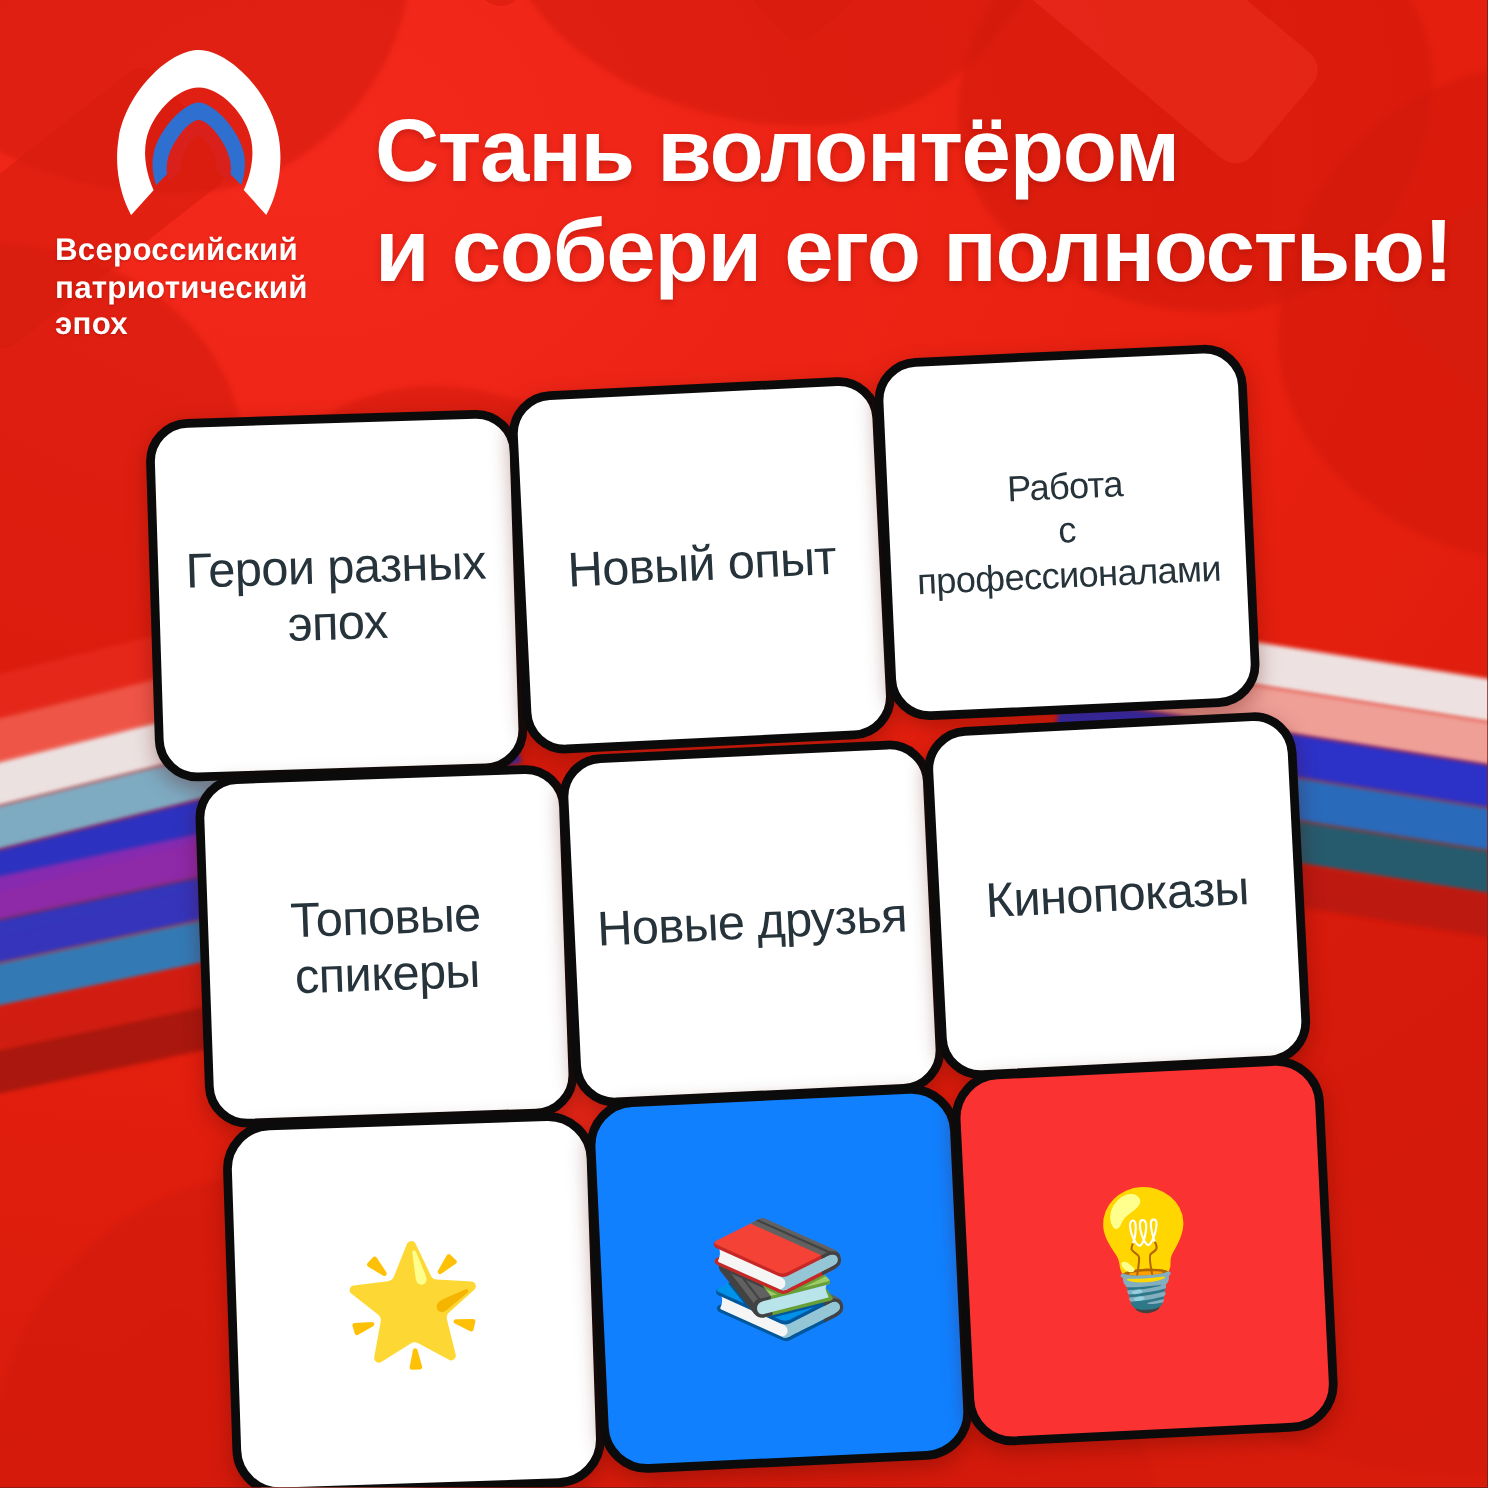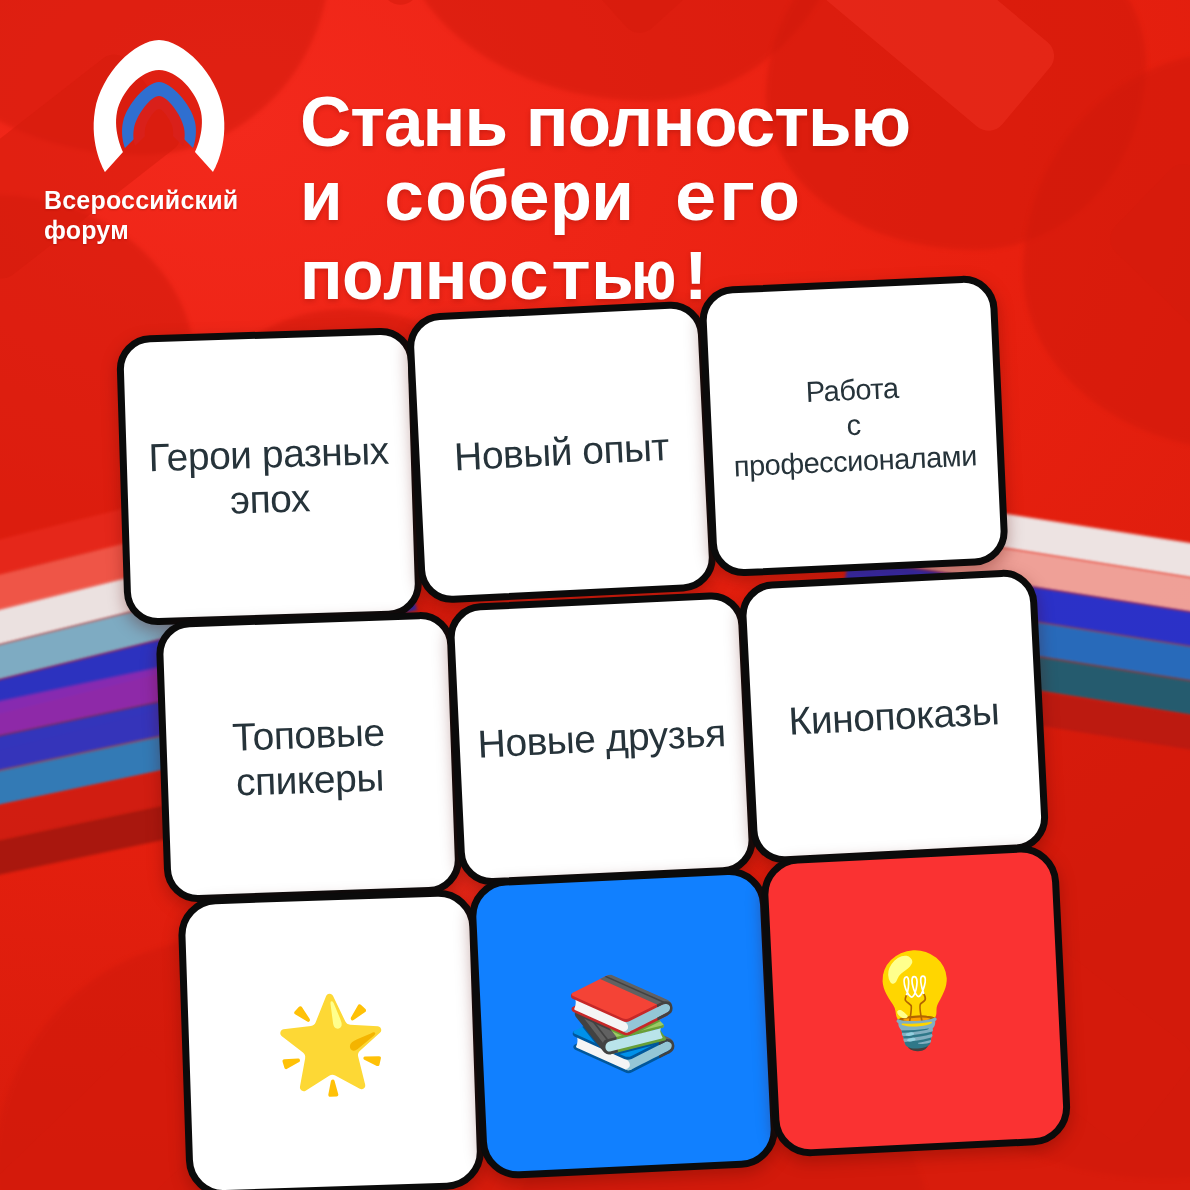--- a/index.html
+++ b/index.html
@@ -106,21 +106,21 @@
     top: 82px;
     width: 880px;
     z-index: 6;
     color: #ffffff;
     font-weight: 700;
     font-size: 71px;
     line-height: 1.12;
     letter-spacing: -1px;
     text-shadow: 0 2px 5px rgba(120,12,6,.30);
   }
-  .headline .l2 { display: block; font-family: Liberation Mono, monospace; }
+  .headline .l2 { display: block; }
 
   
   .grid-wrap {
     position: absolute;
     left: 132px;
     top: 318px;
     width: 930px;
     z-index: 5;
     transform: rotate(-2.4deg);
   }
@@ -231,26 +231,27 @@
   </div>
 
   <div class="logo-block">
     <svg class="logo-mark" viewBox="0 0 168 140">
       <path d="M84 4 C60 4 26 38 20 74 C14 110 30 136 30 136 L48 116 C48 116 38 96 42 76 C46 56 66 34 84 34 C102 34 122 56 126 76 C130 96 120 116 120 116 L138 136 C138 136 154 110 148 74 C142 38 108 4 84 4 Z" fill="#ffffff"></path>
       <path d="M84 46 C72 46 52 68 48 86 C45 100 50 112 50 112 L62 100 C62 100 60 90 64 82 C70 70 78 62 84 62 C90 62 98 70 104 82 C108 90 106 100 106 100 L118 112 C118 112 123 100 120 86 C116 68 96 46 84 46 Z" fill="#2f6fd0"></path>
       <path d="M84 60 C76 60 62 78 59 92 C57 102 60 110 60 110 L70 100 C70 100 69 93 72 87 C76 79 81 73 84 73 C87 73 92 79 96 87 C99 93 98 100 98 100 L108 110 C108 110 111 102 109 92 C106 78 92 60 84 60 Z" fill="#d9201a"></path>
     </svg>
     <div class="logo-text">
       <div>Всероссийский</div>
-      <div>форум</div>
+      <div>патриотический</div>
+      <div>эпох</div>
     </div>
   </div>
 
   <div class="headline">
-    <span class="l1">Стань полностью</span>
+    <span class="l1">Стань волонтёром</span>
     <span class="l2">и собери его полностью!</span>
   </div>
 
   <div class="grid-wrap">
 
     <div class="grid-row r1">
       <div class="card c1">
         <div class="card-label">Герои разных эпох</div>
       </div>
       <div class="card c2">

